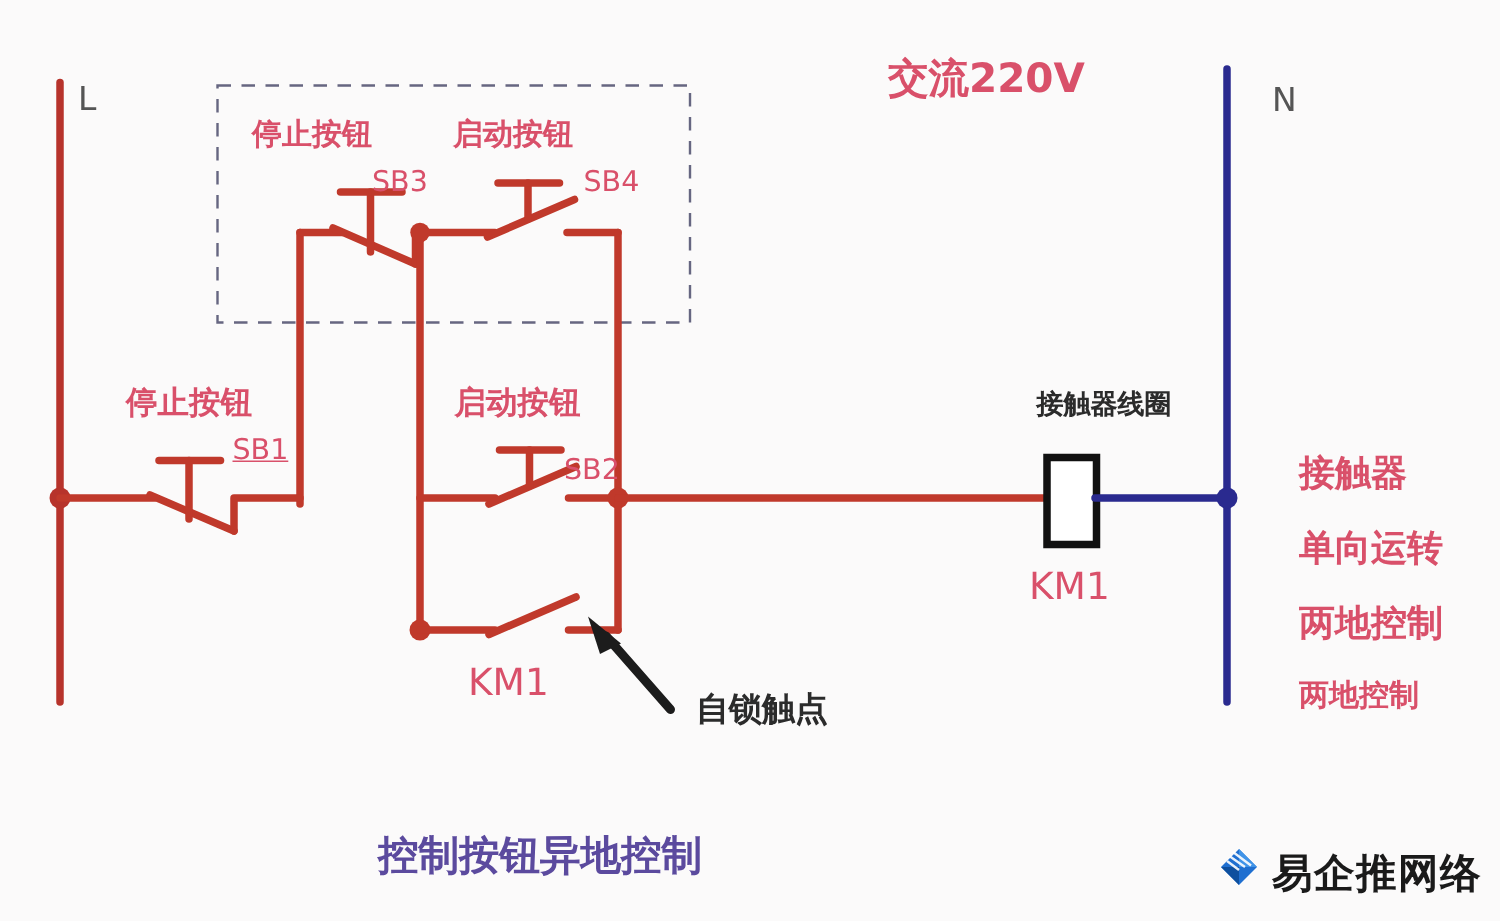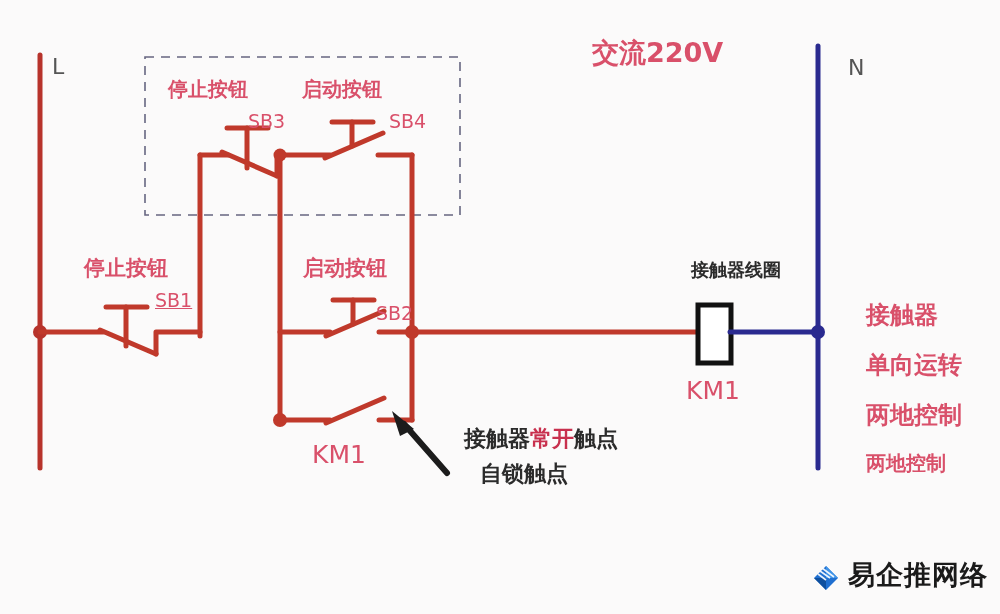--- a/index.html
+++ b/index.html
@@ -40,20 +40,21 @@
   .lbl-term    { color: #555555; font-weight: normal; }
 
   
   #watermark {
     position: absolute;
     left: 806px;
     top: 557px;
     width: 190px;
     height: 50px;
     display: flex;
+    align-items: center;
     gap: 4px;
   }
   #watermark .wm-text {
     font-family: "DejaVu Sans", "Liberation Sans", sans-serif;
     font-weight: bold;
     font-size: 27px;
     color: #1a1a1a;
     letter-spacing: 1px;
   }
 </style>
@@ -169,33 +170,31 @@
   <div class="lbl lbl-cn lbl-red" style="left:303px; top:258px; font-size:21px;">启动按钮</div>
 
   <div class="lbl lbl-red" style="left:376px; top:284px; font-size:19px;margin-top:20px;">SB2</div>
 
   <div class="lbl lbl-cn lbl-black" style="left:656px; top:261px; font-size:18px;margin-left:35px;">接触器线圈</div>
 
   <div class="lbl lbl-red" style="left:686px; top:378px; font-size:25px;">KM1</div>
 
   <div class="lbl lbl-red" style="left:312px; top:442px; font-size:25px;">KM1</div>
 
-  <div class="lbl" style="left:464px; top:428px; font-size:22px;">
-    <span class="lbl-cn lbl-black">接触器</span><span class="lbl-cn lbl-red-dk">常开</span><span class="lbl-cn lbl-black">触点</span>
-  </div>
-
-  <div class="lbl lbl-cn lbl-black" style="left:480px; top:463px; font-size:22px;">自锁触点</div>
+
+  <div class="lbl lbl-cn lbl-black" style="left:464px; top:463px; font-size:22px;">自锁触点</div>
 
   <div class="lbl lbl-cn lbl-red" style="left:866px; top:303px; font-size:24px;">接触器</div>
 
   <div class="lbl lbl-cn lbl-red" style="left:866px; top:353px; font-size:24px;">单向运转</div>
 
   <div class="lbl lbl-cn lbl-red" style="left:866px; top:403px; font-size:24px;">两地控制</div>
 
   <div class="lbl lbl-cn lbl-red" style="left:866px; top:453px; font-size:20px;">两地控制</div>
 
+  <div class="lbl lbl-cn lbl-purple" style="left:252px; top:557px; font-size:27px;">控制按钮异地控制</div>
 
   <div id="watermark">
     <div style="width:38px;"></div>
     <div class="wm-text">易企推网络</div>
   </div>
 
 </div>
 
 </body></html>

